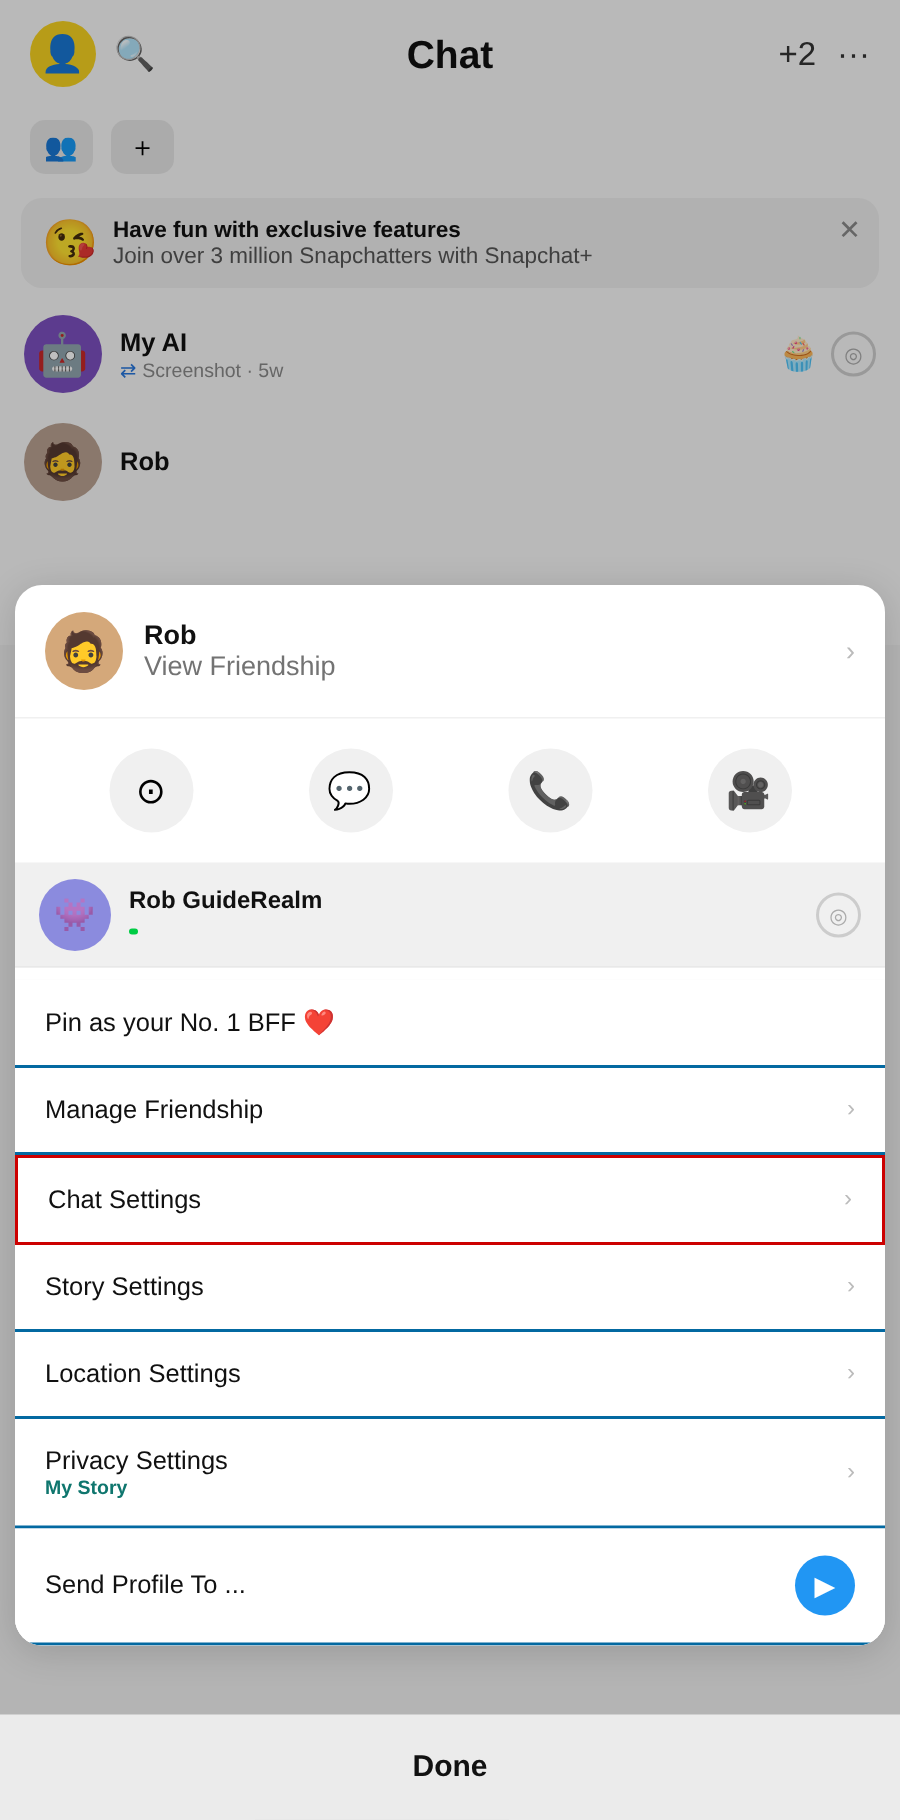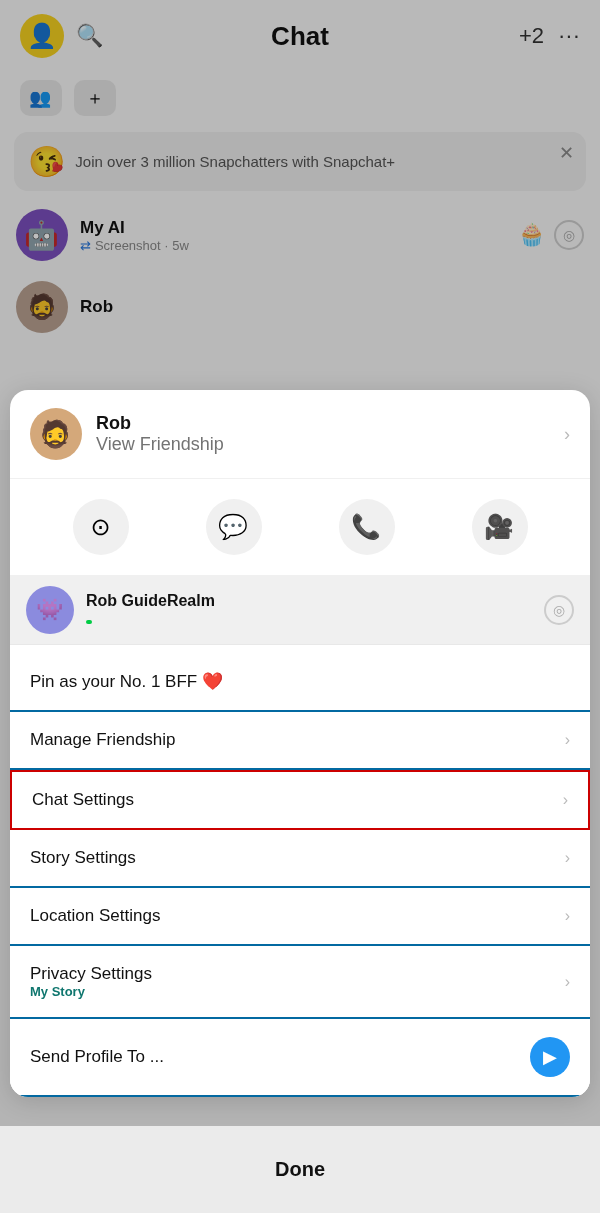--- a/index.html
+++ b/index.html
@@ -365,21 +365,21 @@
       justify-content: center;
       color: white;
       font-size: 18px;
     }
 
     
     .done-bar {
       position: absolute;
       bottom: 0;
       left: 0; right: 0;
-      height: 87px;
+      height: 70px;
       background: #ebebeb;
       display: flex;
       align-items: center;
       justify-content: center;
       z-index: 10;
     }
 
     .done-btn {
       font-size: 20px;
       font-weight: 600;
@@ -434,20 +434,21 @@
   </div>
 
   <div class="chat-sub-header">
     <div class="sub-icon">👥</div>
     <div class="sub-icon">＋</div>
   </div>
 
   <div class="promo-banner">
     <div class="promo-emoji">😘</div>
     <div class="promo-text">
+      <div class="promo-title">Have fun with exclusive features</div>
       <div class="promo-subtitle">Join over 3 million Snapchatters with Snapchat+</div>
     </div>
     <div class="promo-close">✕</div>
   </div>
 
   <div class="chat-item">
     <div class="chat-avatar purple">🤖</div>
     <div class="chat-info">
       <div class="chat-name">My AI</div>
       <div class="chat-sub">

